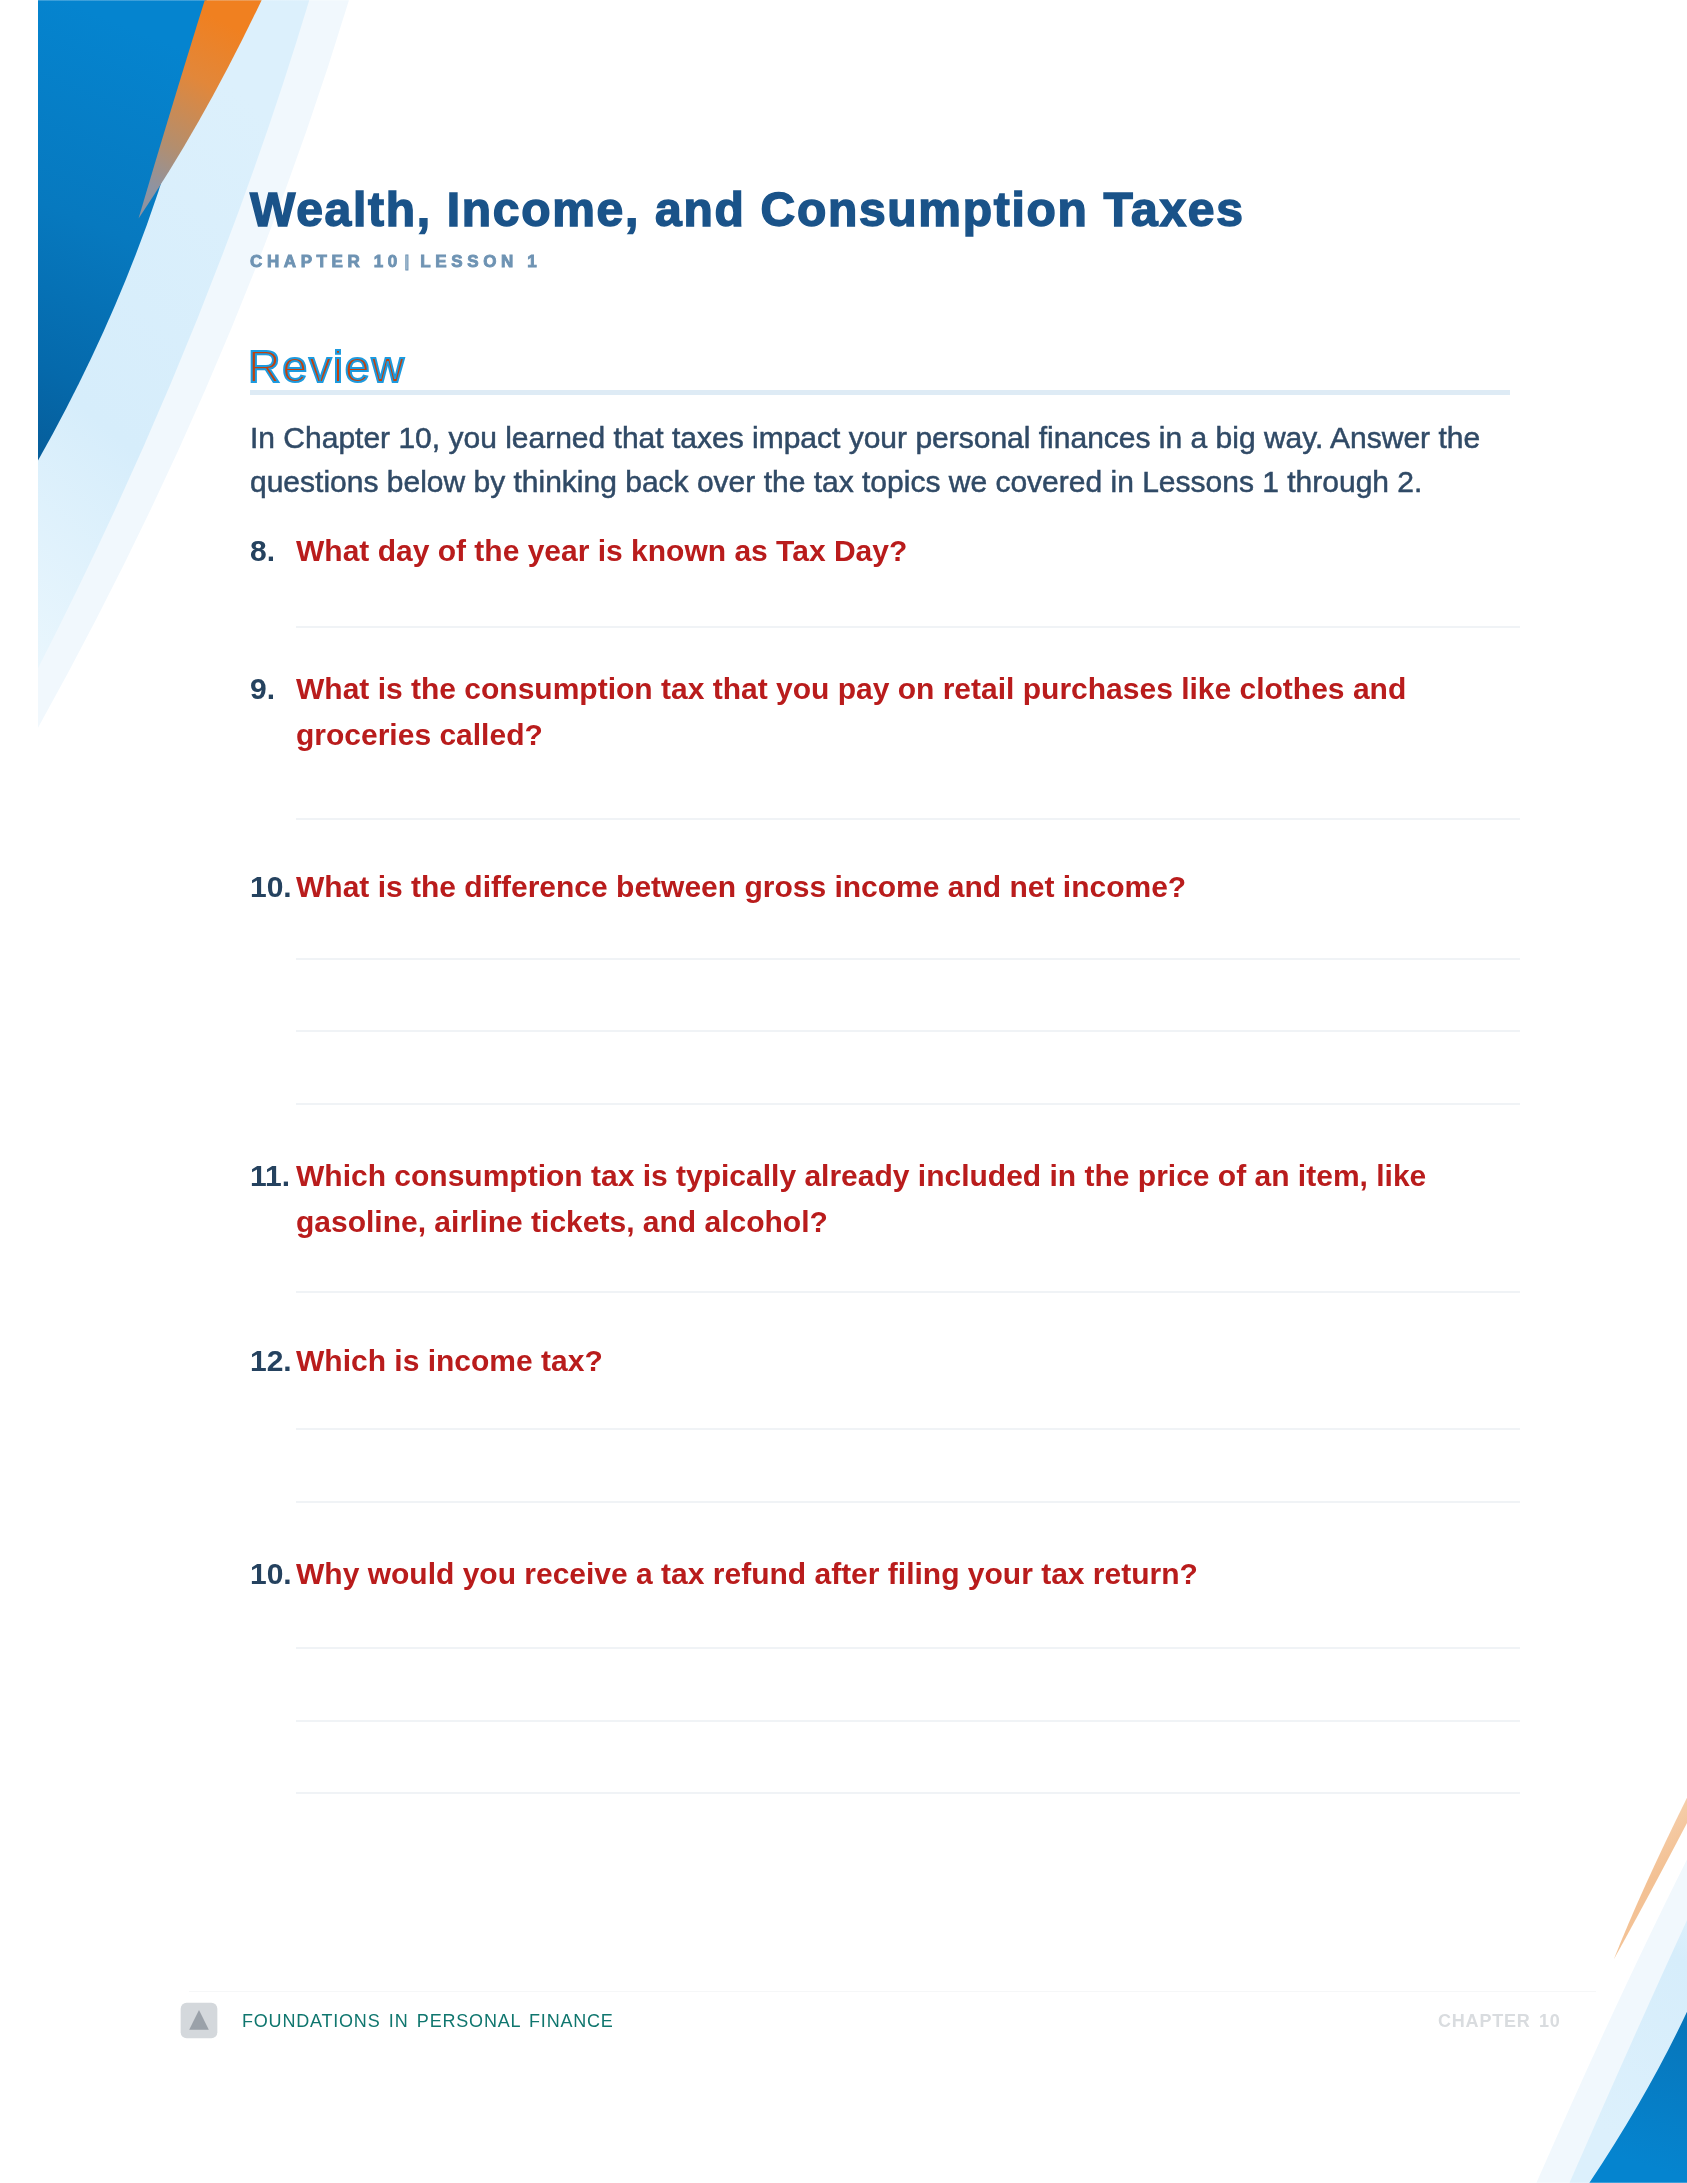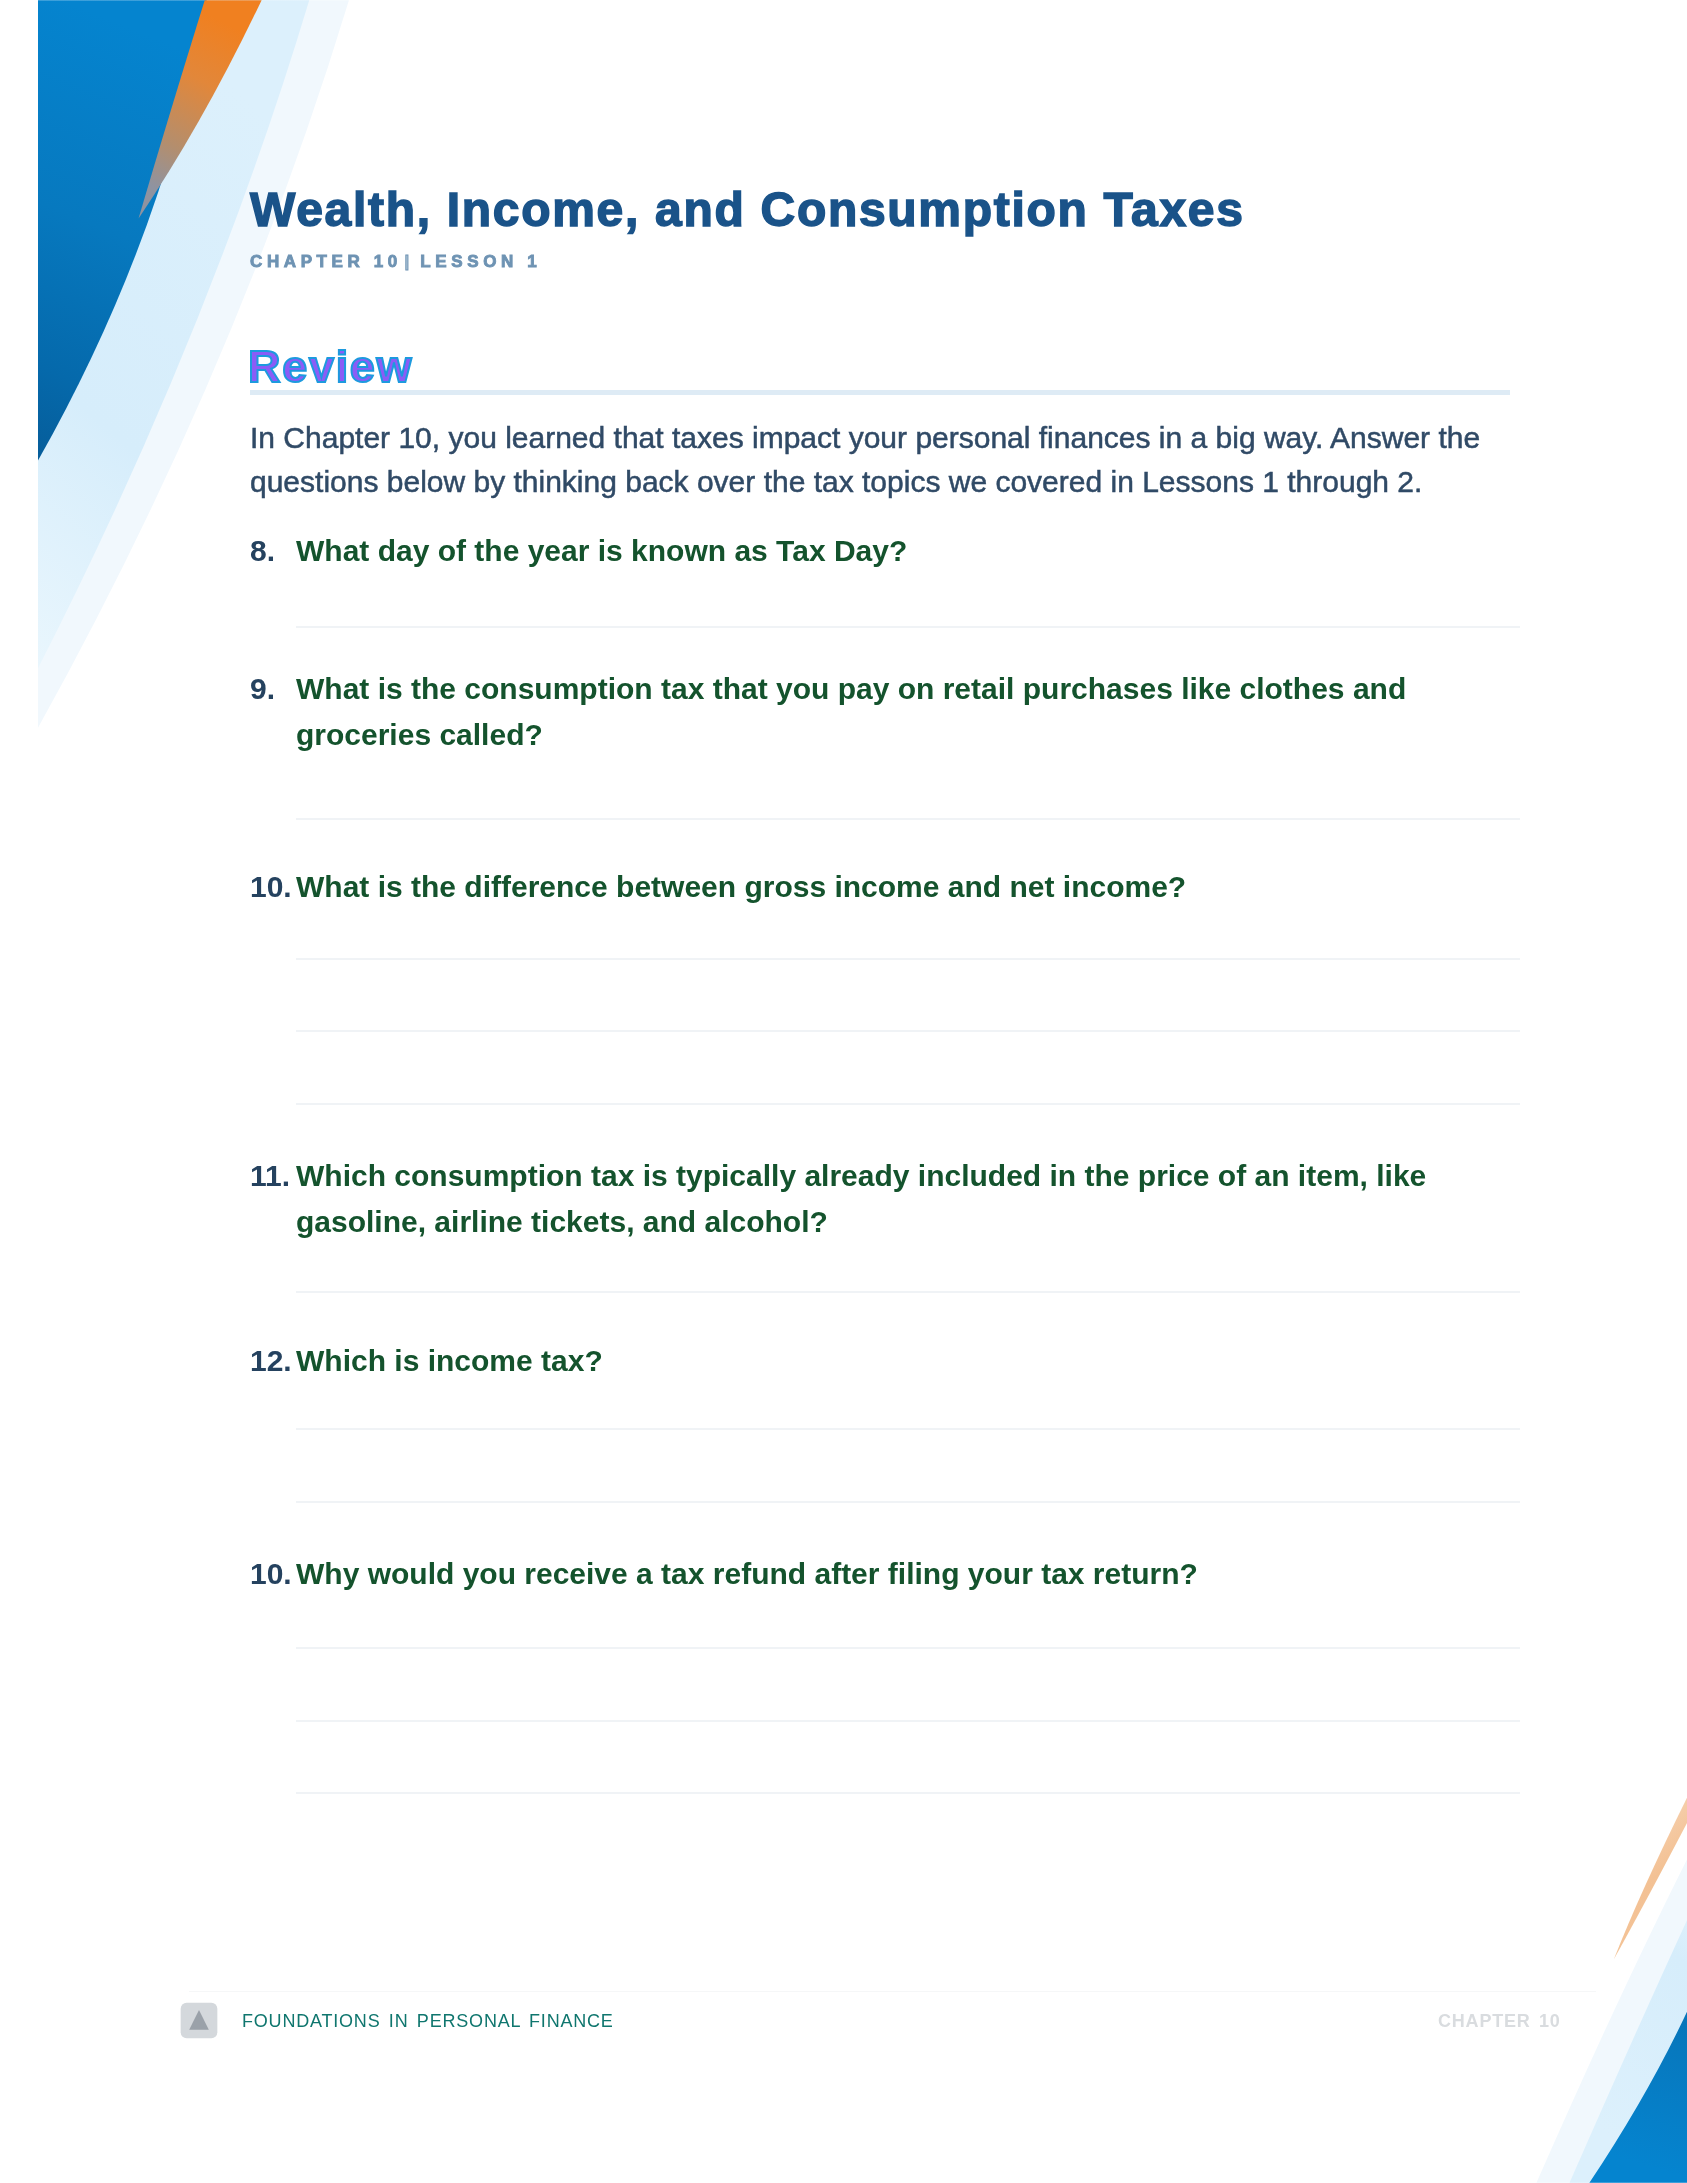--- a/index.html
+++ b/index.html
@@ -26,42 +26,42 @@
   .doc-sub{
     position:absolute;left:212px;top:251px;
     font-size:17px;line-height:21px;font-weight:bold;
     color:#6e93b3;letter-spacing:4.6px;white-space:nowrap;
     -webkit-text-stroke:0.9px #6e93b3;
   }
   .doc-sub .sep{color:#a8c0d4;padding:0 6.6px 0 2.6px;}
 
   .sec-heading{
     position:absolute;left:210px;top:342px;margin:0;
-    font-size:45px;line-height:49px;font-weight:bold;
-    color:#8b5cf6;letter-spacing:1.7px;
+    font-size:45px;line-height:49px;font-weight:normal;
+    color:#c2410c;letter-spacing:1.7px;
     -webkit-text-stroke:2px #1d9ade;
   }
   .sec-rule{
     position:absolute;left:212px;top:390px;width:1260px;height:4.6px;
     background:#deebf5;
   }
 
   .intro{
     position:absolute;left:212px;top:416px;width:1280px;margin:0;
     font-size:30px;line-height:44px;color:#304a66;-webkit-text-stroke:0.5px #304a66;
   }
 
   .q{position:absolute;left:212px;width:1280px;}
   .q-num{
     position:absolute;left:0;top:0;width:44px;
     font-size:30px;line-height:46px;font-weight:bold;color:#25425f;
   }
   .q-text{
     position:absolute;left:46px;top:0;width:1217px;
-    font-size:30px;line-height:46px;font-weight:bold;color:#14532d;
+    font-size:30px;line-height:46px;font-weight:bold;color:#b91c1c;
   }
   .aline{position:absolute;left:258px;height:2px;width:1224px;background:#f0f3f6;}
 
   
   .footer-rule{position:absolute;left:151px;top:1991px;width:1407px;height:1.3px;background:#f6f7f8;}
   .foot-logo{position:absolute;left:142px;top:2002px;width:38px;height:37px;}
   .foot-brand{
     position:absolute;left:204px;top:2011px;
     font-size:18px;line-height:21px;font-weight:normal;color:#0f766e;letter-spacing:0.8px;word-spacing:2.6px;white-space:nowrap;
   }

